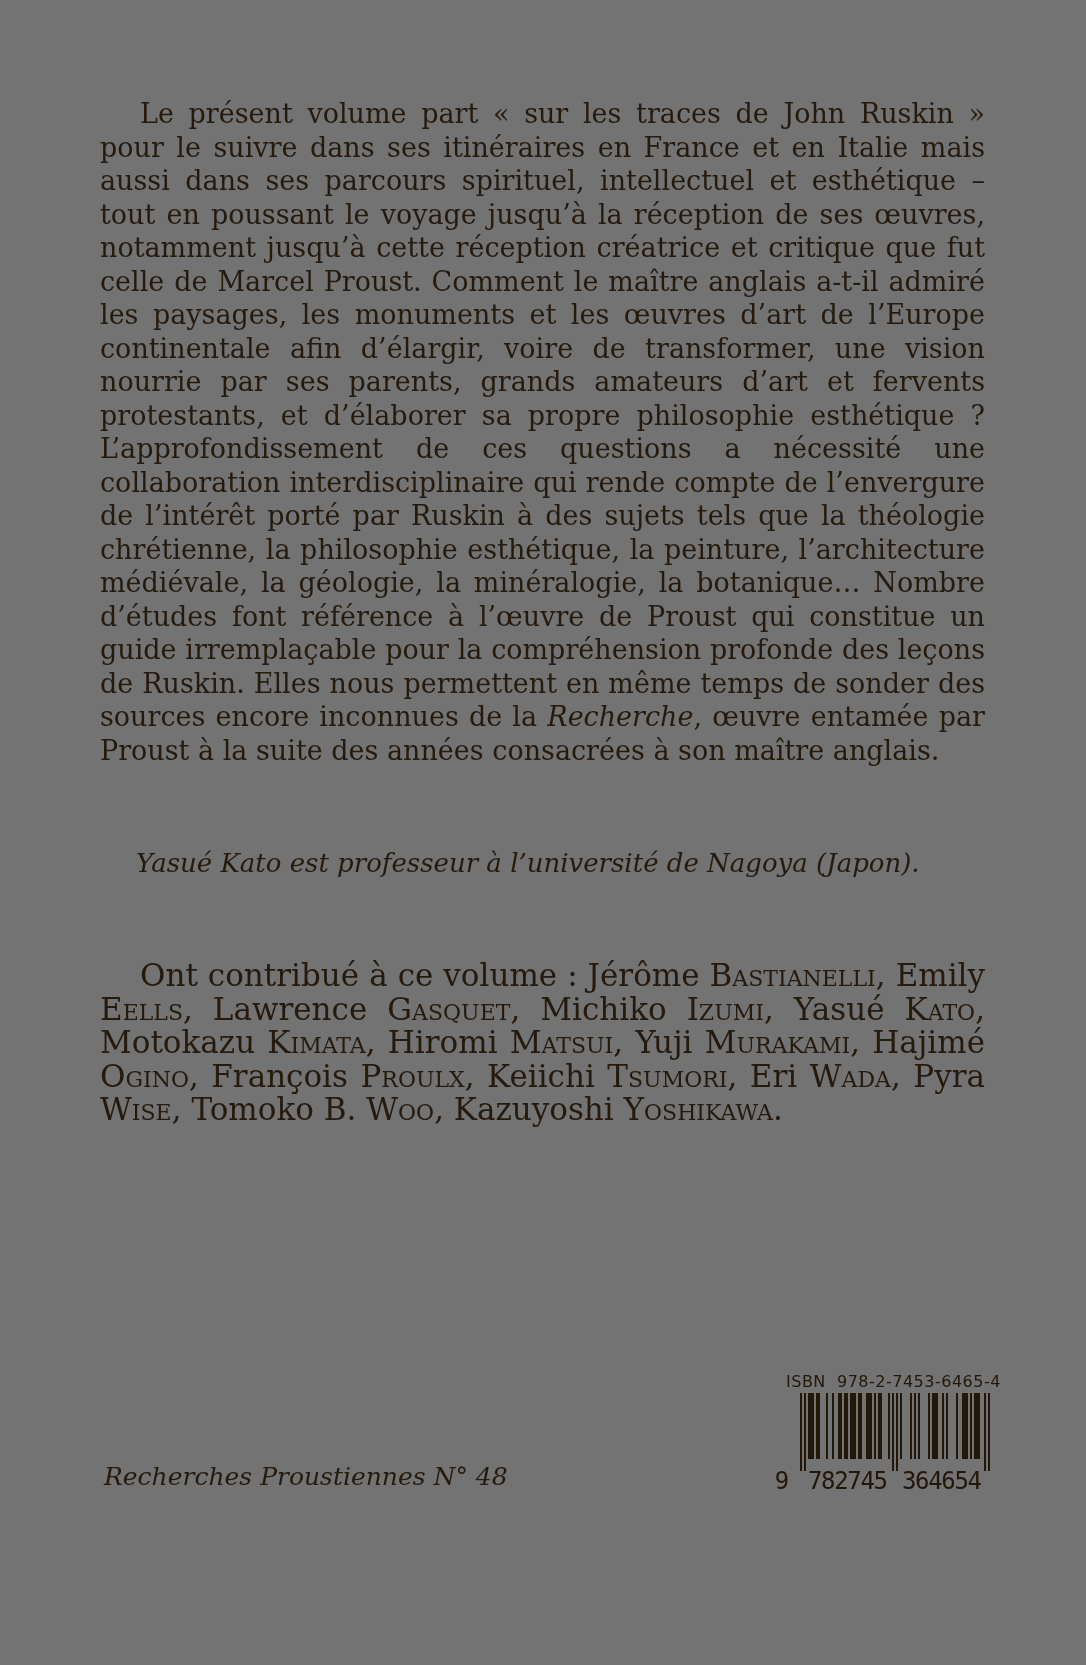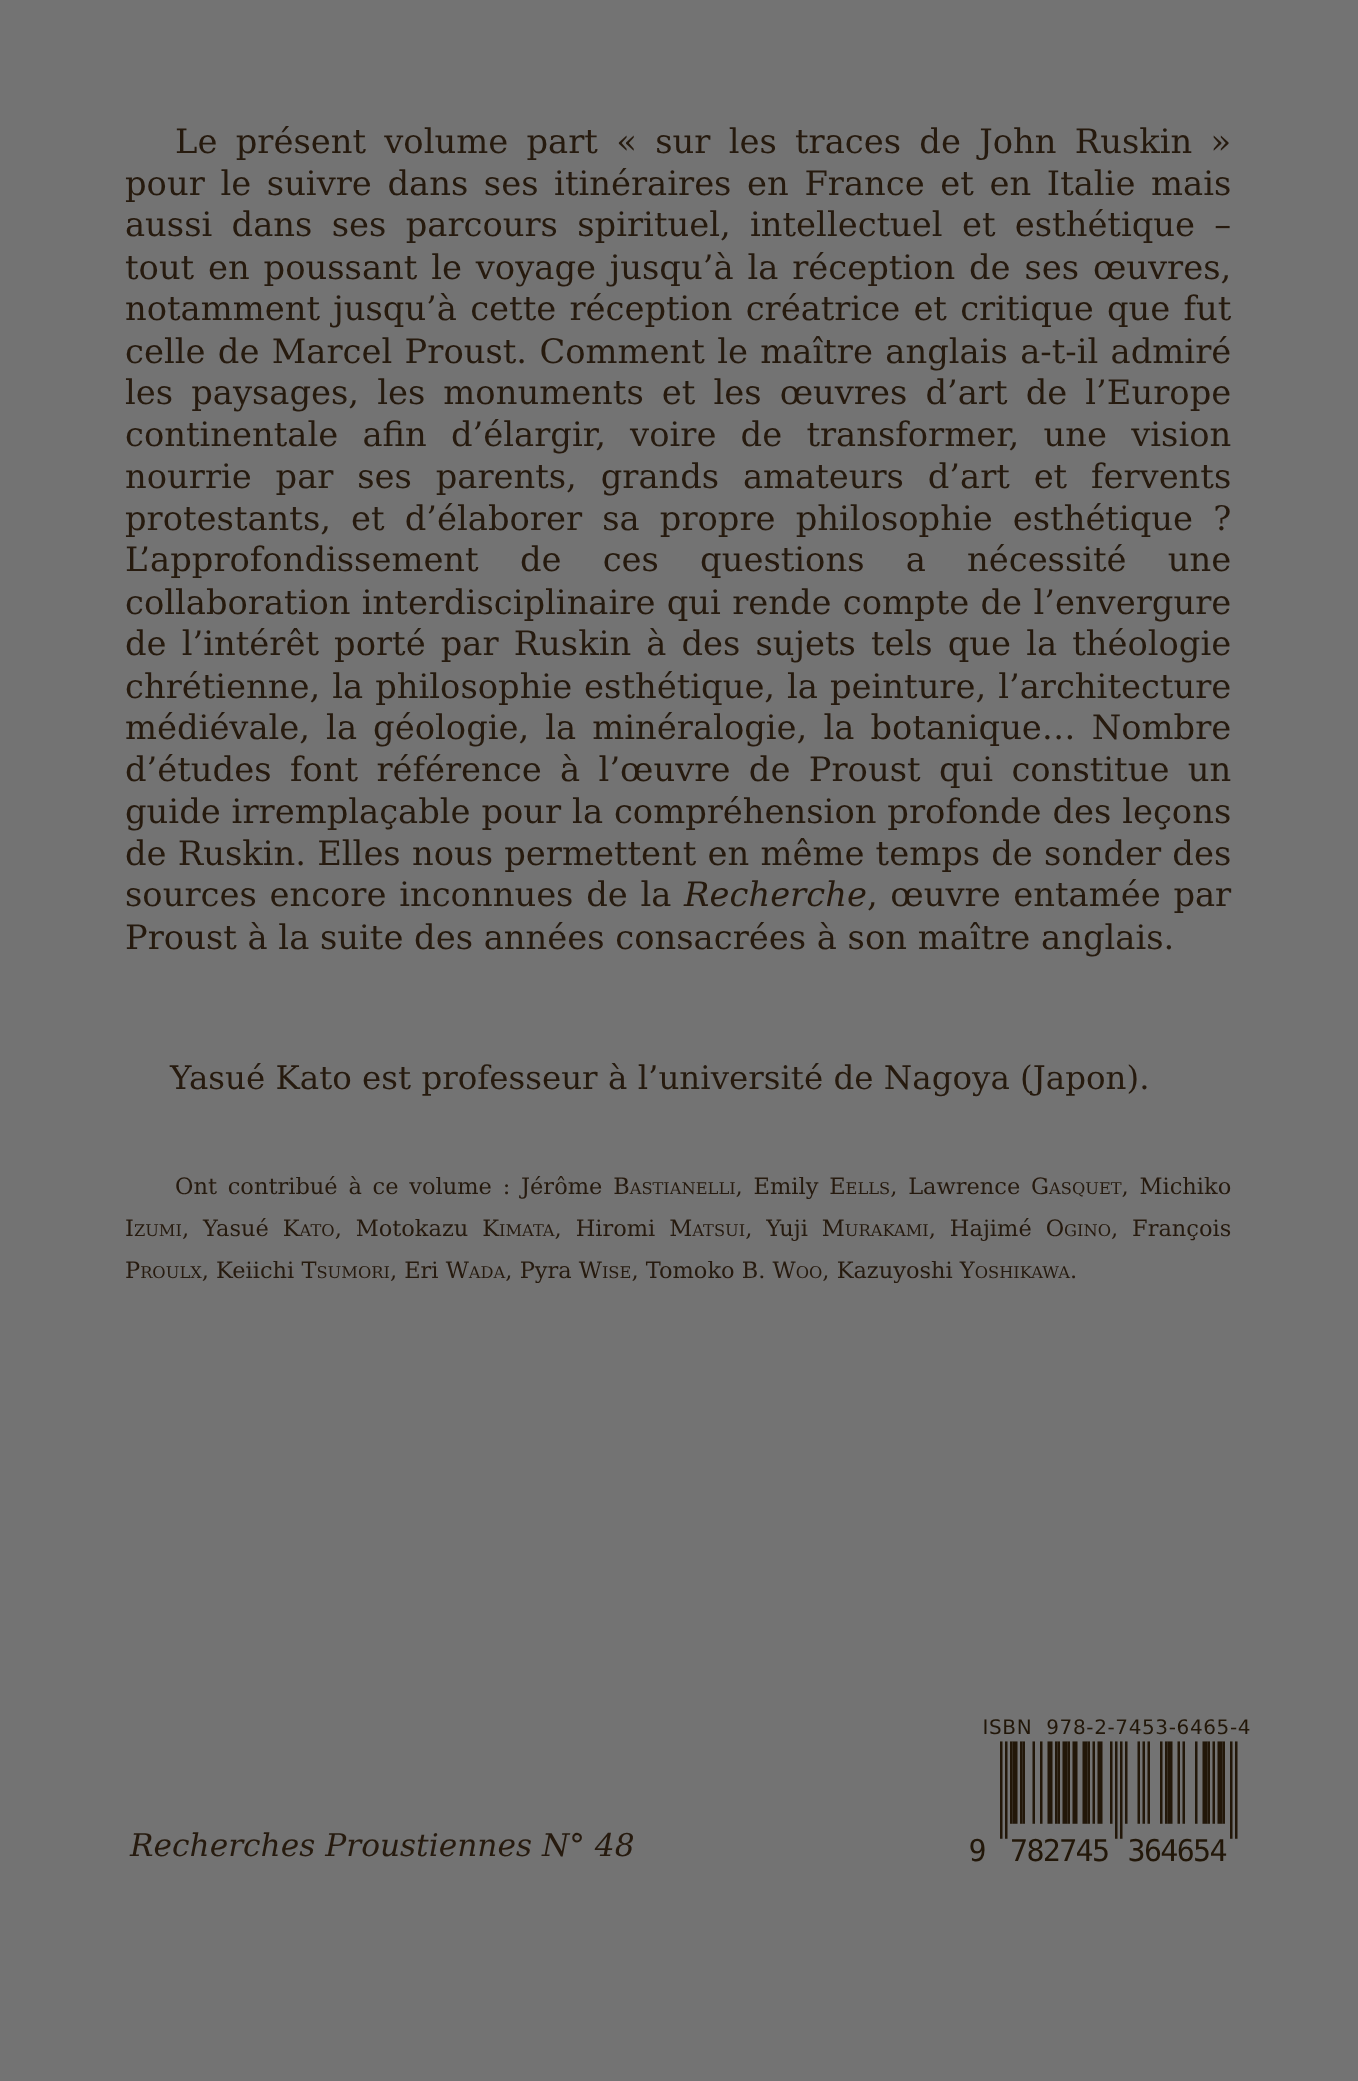--- a/index.html
+++ b/index.html
@@ -22,29 +22,30 @@
     text-align: justify;
   }
   .synopsis p { margin: 0; text-indent: 40px; }
   .bio {
     position: absolute;
     left: 100px;
     top: 847px;
     width: 885px;
     font-size: 26px;
     line-height: 33px;
+    font-style: italic;
     text-align: justify;
   }
   .bio p { margin: 0; text-indent: 36px; }
   .contributors {
     position: absolute;
     left: 100px;
-    top: 933px;
+    top: 959px;
     width: 885px;
-    font-size: 18px;
+    font-size: 31px;
     line-height: 33.5px;
     text-align: justify;
   }
   .contributors p { margin: 0; text-indent: 40px; }
   .run-i { font-style: italic; }
   .run-sc { font-variant: small-caps; }
   .series {
     position: absolute;
     left: 104px;
     top: 1462px;

